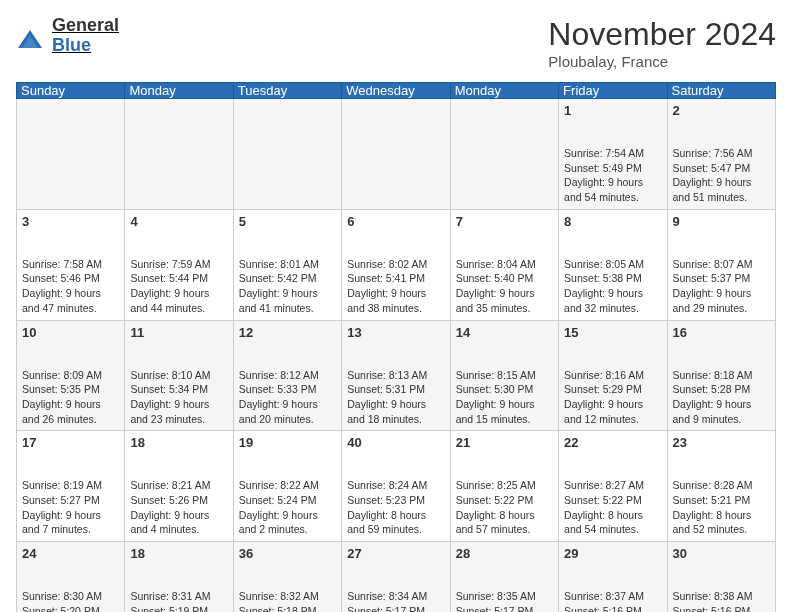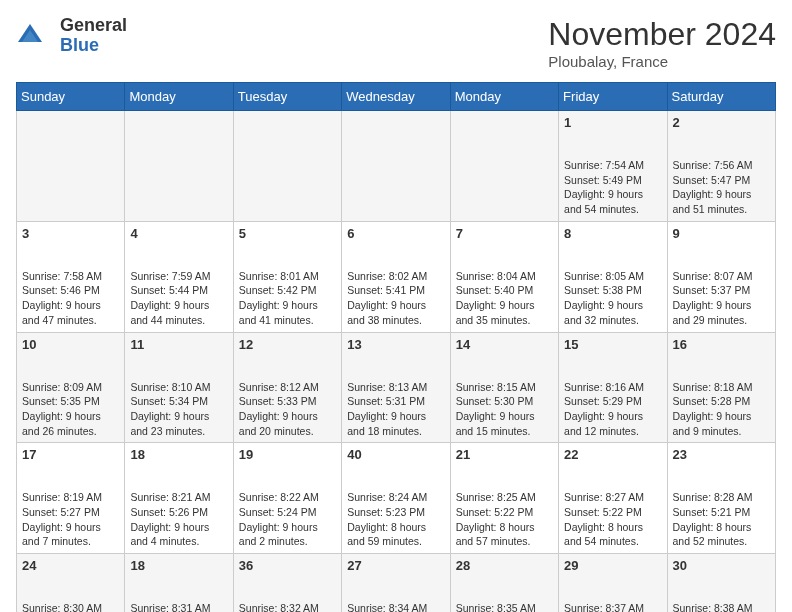--- a/index.html
+++ b/index.html
@@ -11,22 +11,23 @@
       padding: 16px;
     }
     .header {
       display: flex;
       justify-content: space-between;
       align-items: flex-start;
       margin-bottom: 12px;
     }
     .logo {
       display: flex;
-      align-items: center;
-      gap: 16px;
+      align-items: flex-end;
+      gap: 8px;
+      text-decoration: underline;
     }
     .logo-text {
       font-size: 18px;
       font-weight: bold;
       line-height: 1.1;
     }
     .logo-general { color: #333; }
     .logo-blue { color: #2a6db5; }
     .logo-icon {
       width: 28px;
@@ -45,21 +46,21 @@
       color: #555;
     }
     .calendar {
       width: 100%;
       border-collapse: collapse;
       font-size: 11px;
     }
     .calendar thead th {
       background: #2a6db5;
       color: #fff;
-      padding: 6px 4px;
+      padding: 0 4px;
       text-align: left;
       font-size: 13px;
       font-weight: normal;
       border: 1px solid #1a5a9a;
     }
     .calendar tbody td {
       border: 1px solid #ccc;
       vertical-align: top;
       padding: 4px 5px;
       width: 108px;

